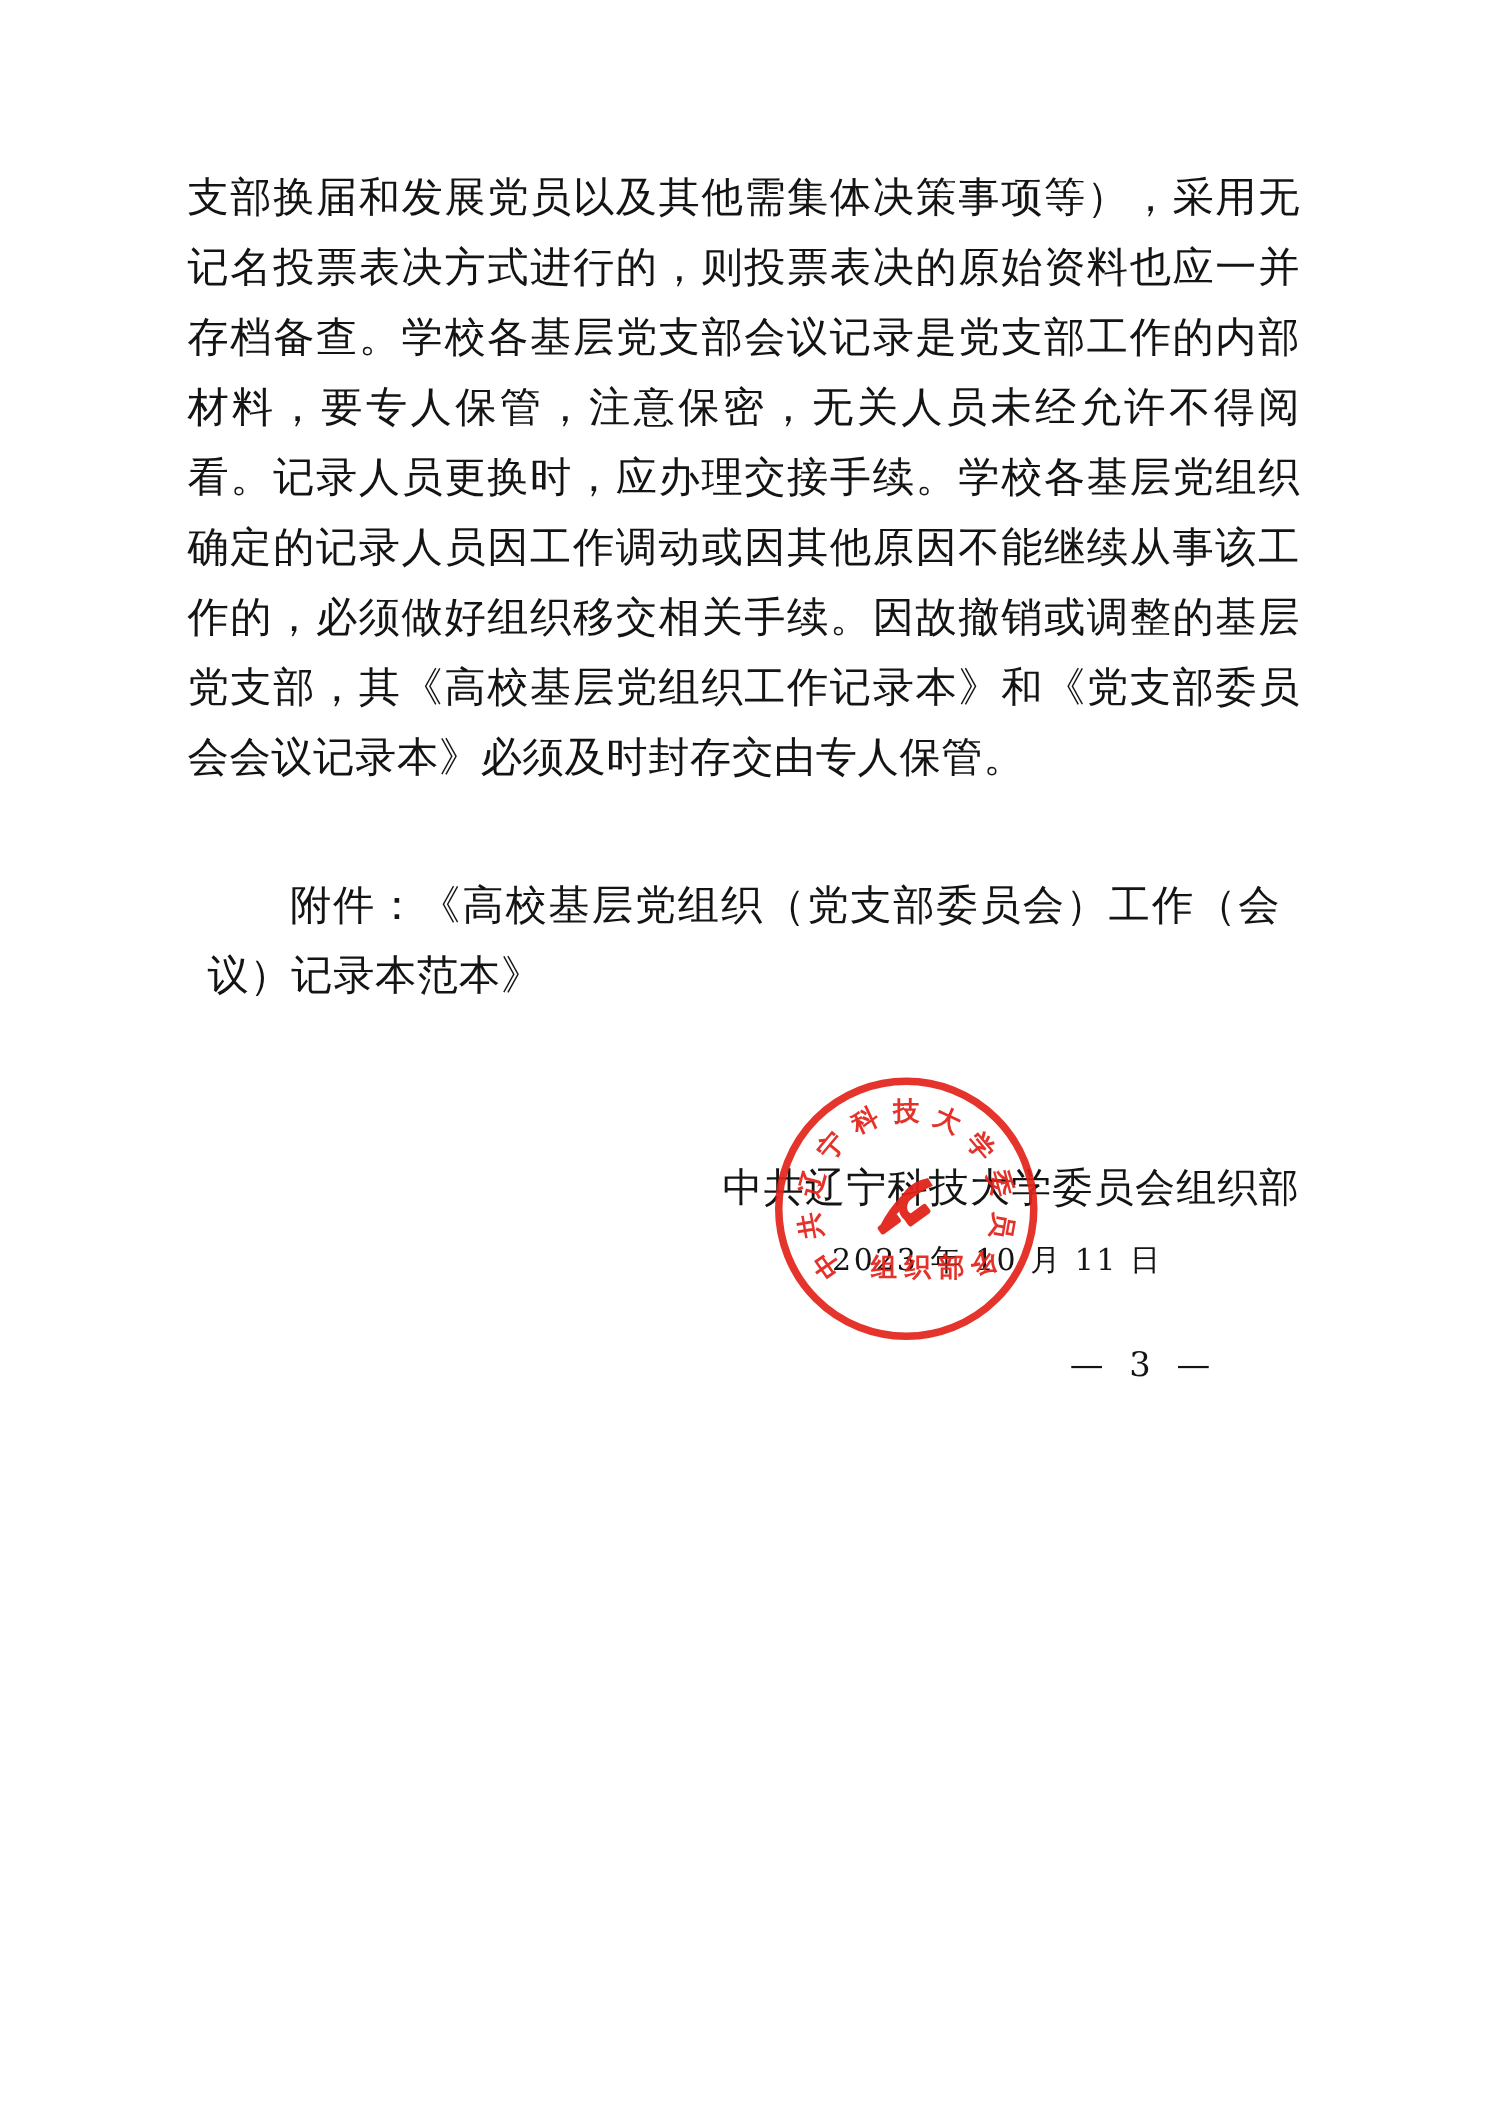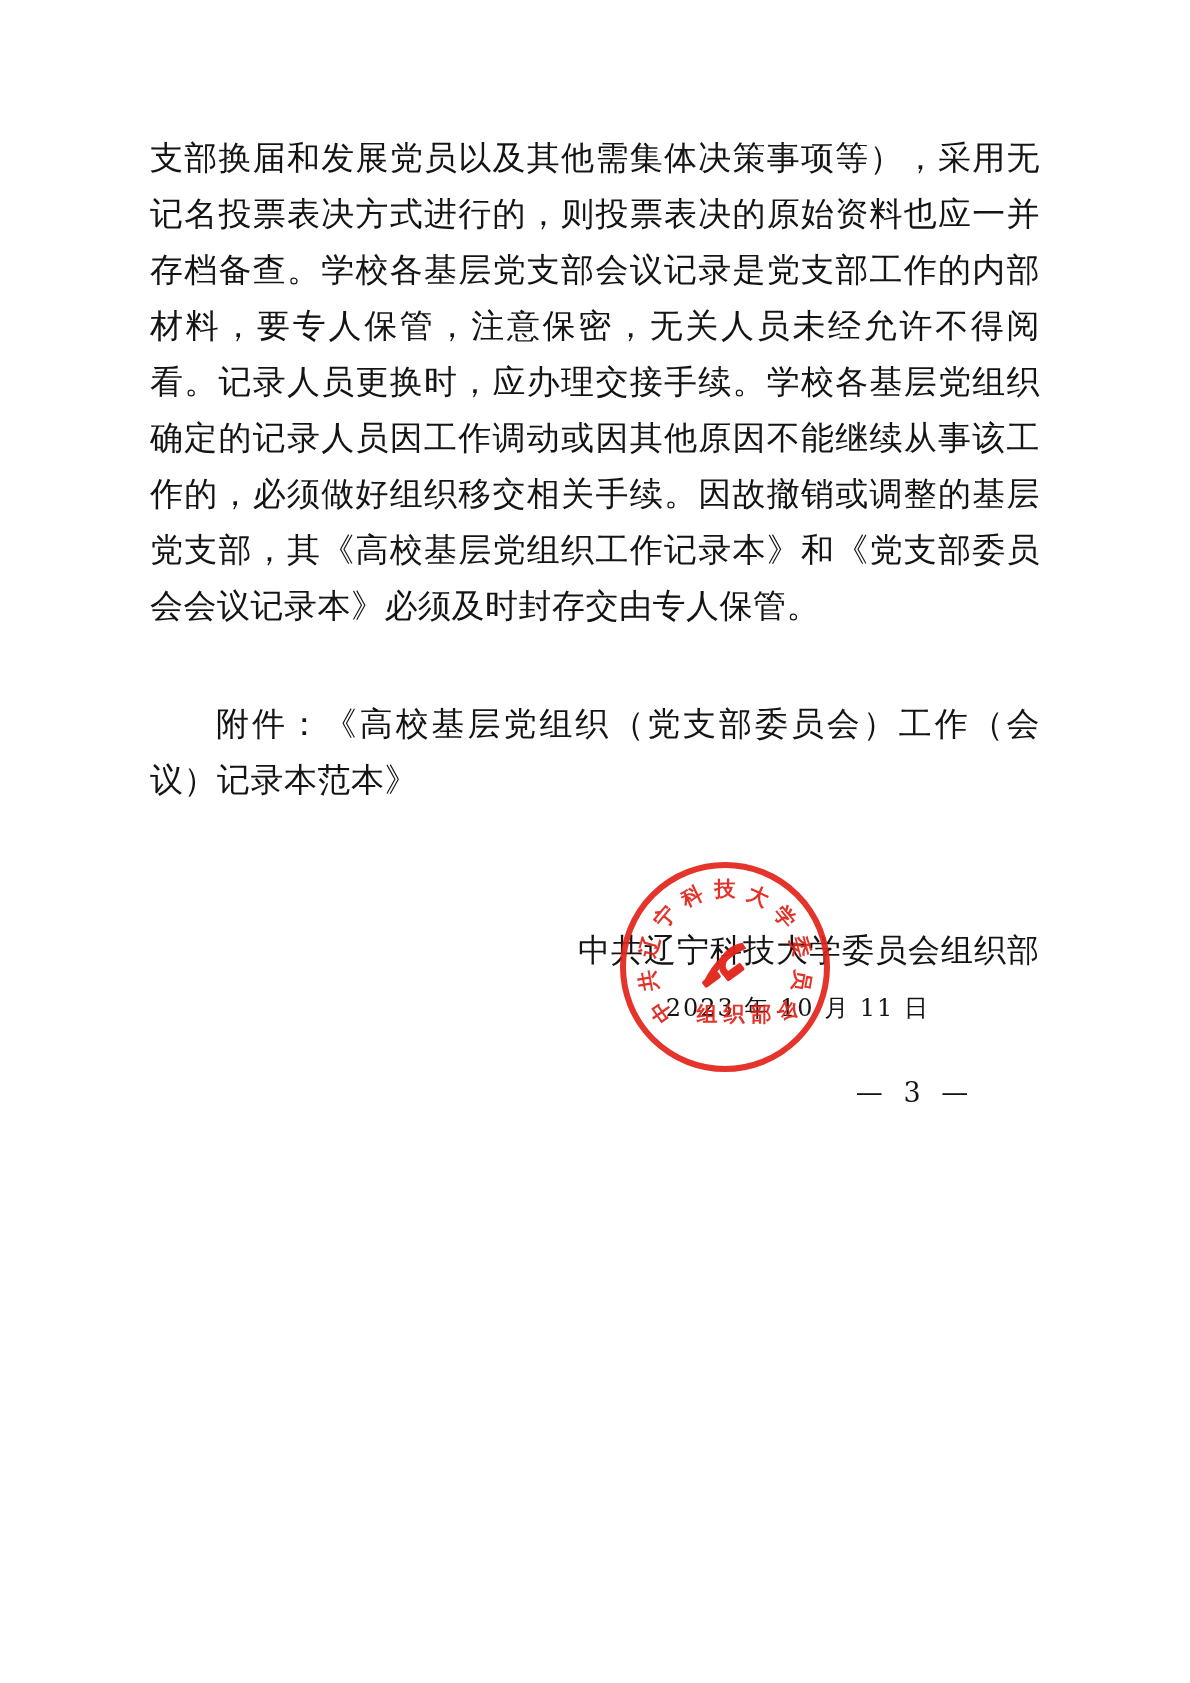--- a/index.html
+++ b/index.html
@@ -36,21 +36,21 @@
   .attachment-block {
     margin-top: 62px;
   }
   .attachment-text {
     font-size: 33px;
     line-height: 56px;
     text-align: justify;
     text-justify: inter-ideograph;
     letter-spacing: 0.5px;
     color: #141414;
-    margin: 0;
+    margin: 16px;
     text-indent: 66px;
     white-space: pre-wrap;
   }
   .signature-area {
     position: absolute;
     right: 150px;
     top: 920px;
     width: 560px;
     text-align: right;
   }

